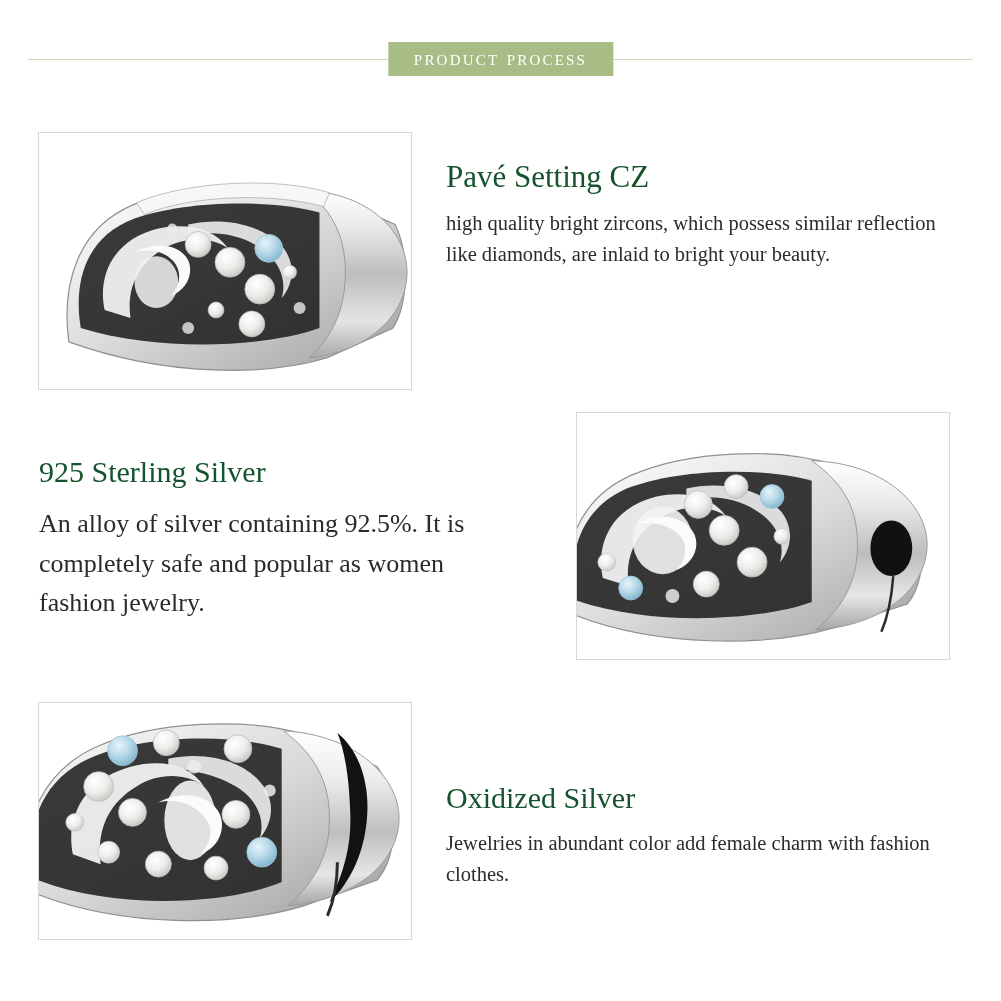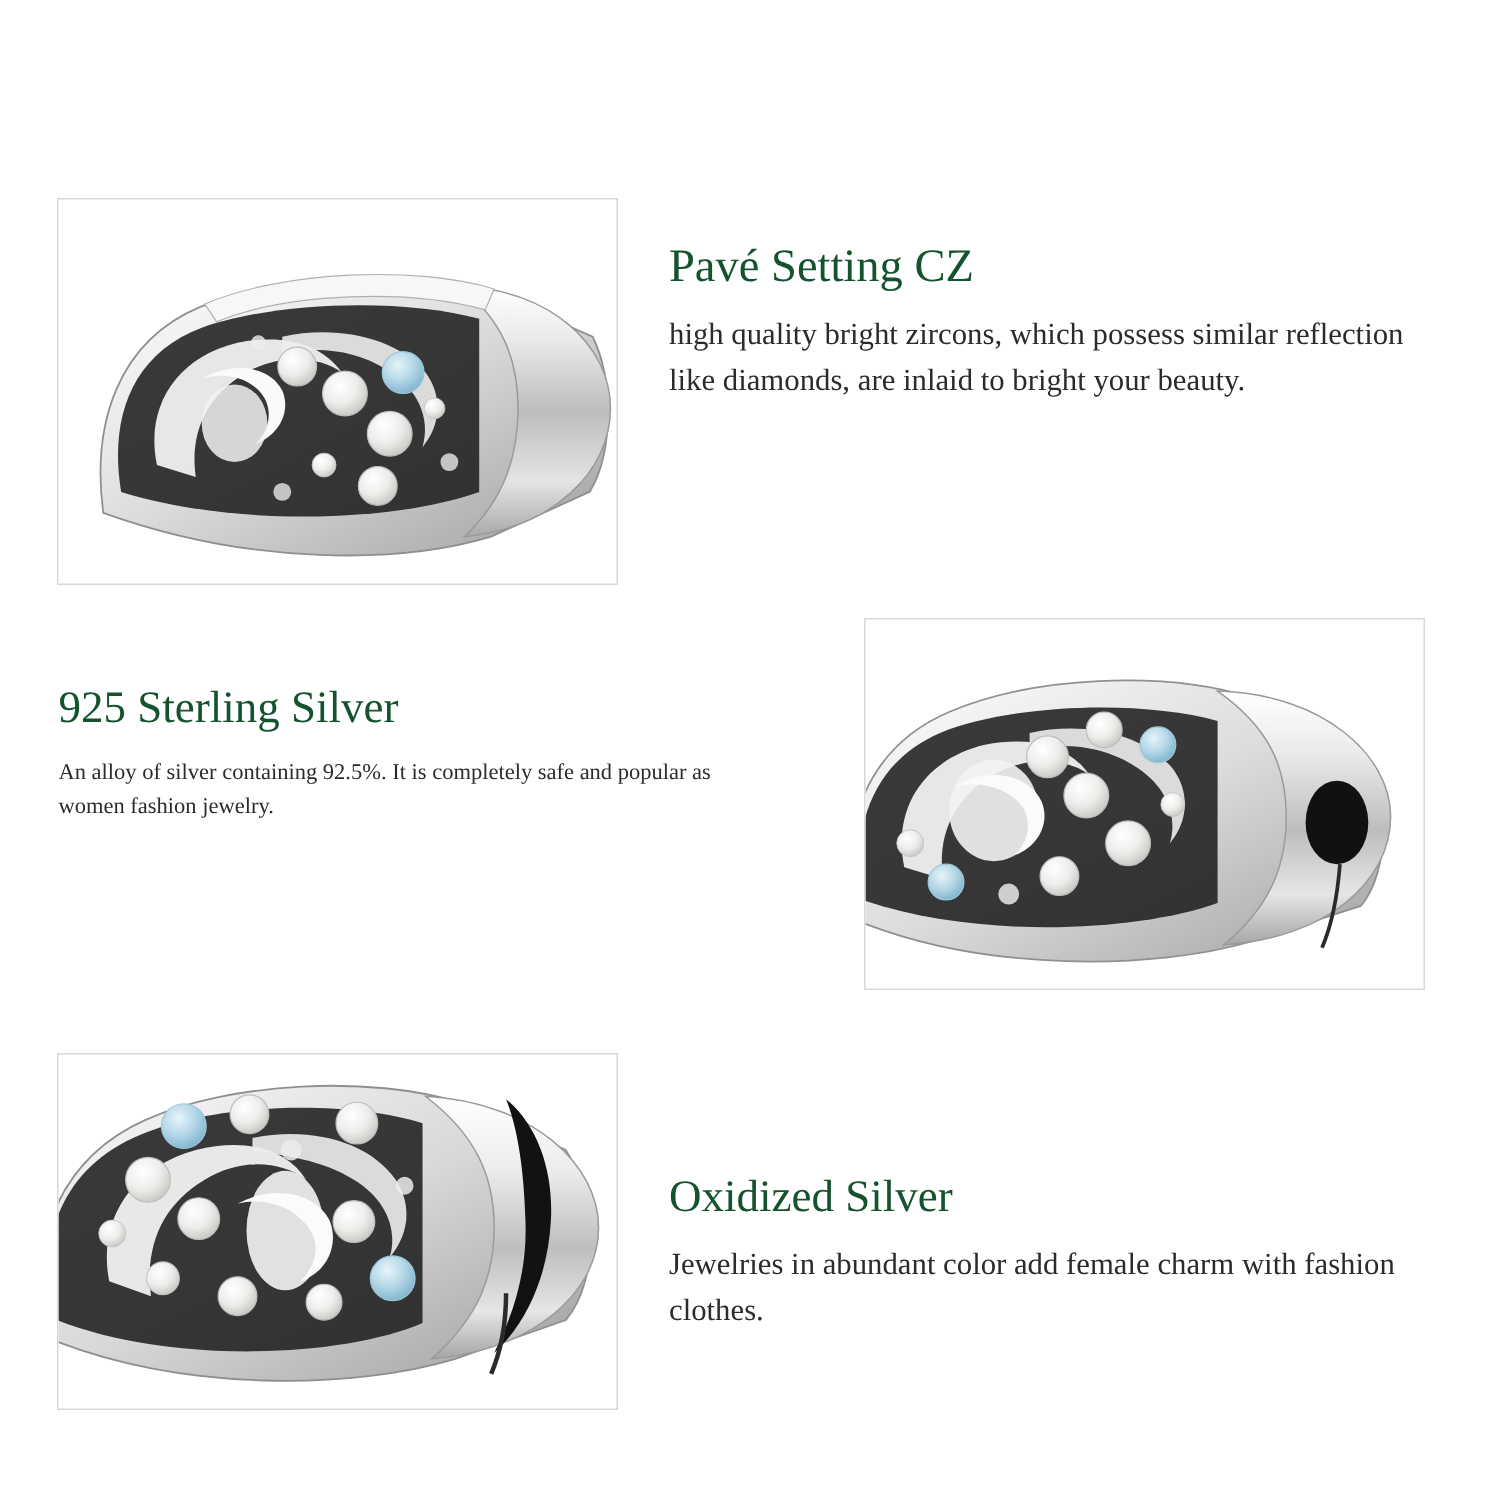--- a/index.html
+++ b/index.html
@@ -77,28 +77,32 @@
     line-height: 1.1;
   }
   .tb-body {
     font-family: "Liberation Serif", serif;
     font-size: 20.5px;
     color: #2b2b2b;
     line-height: 1.52;
     margin: 0;
   }
   .tb-2 .tb-title { font-size: 30px; margin-bottom: 16px; }
-  .tb-2 .tb-body { font-size: 15px; }
+  .tb-2 .tb-body { font-size: 26px; }
   .tb-3 .tb-title { font-size: 30px; margin-bottom: 14px; margin-top: 31px; }
 </style>
 </head>
 <body>
 
 <div class="page">
 
+  <div class="header">
+    <div class="header-rule"></div>
+    <div class="header-title">Product Process</div>
+  </div>
 
   <div class="photo photo-1">
     <svg class="bead-wrap" viewBox="0 0 374 258" preserveAspectRatio="xMidYMid slice">
       <defs>
         <linearGradient id="g1band" x1="0" y1="0" x2="0" y2="1">
           <stop offset="0%" stop-color="#ffffff"></stop>
           <stop offset="22%" stop-color="#e9e9e9"></stop>
           <stop offset="50%" stop-color="#bdbdbd"></stop>
           <stop offset="78%" stop-color="#e4e4e4"></stop>
           <stop offset="100%" stop-color="#a9a9a9"></stop>

